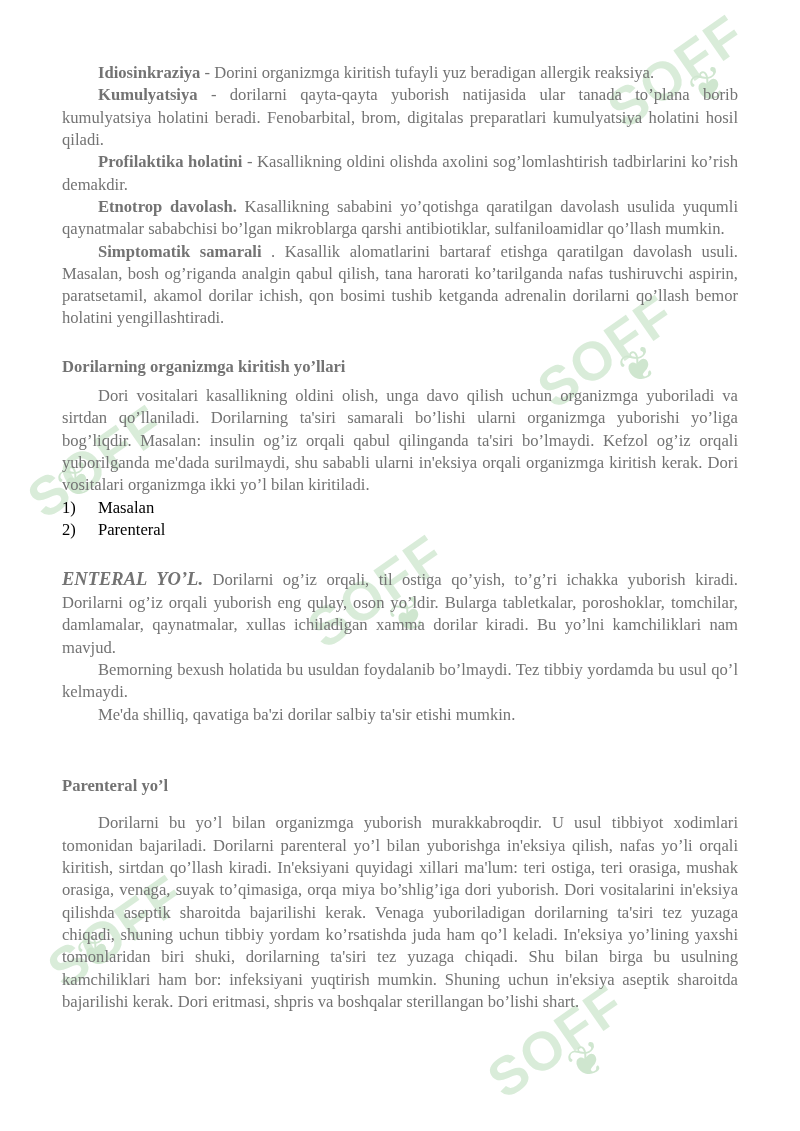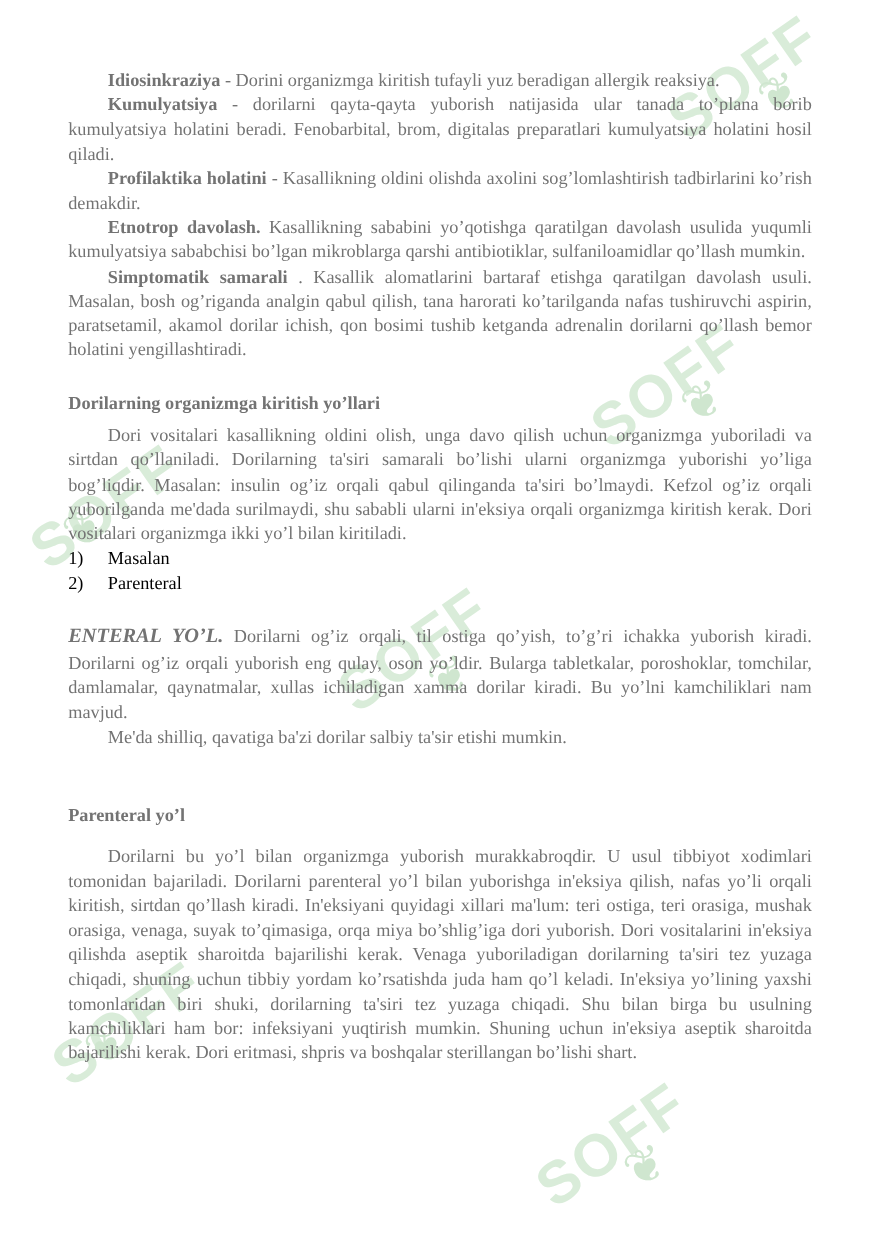--- a/index.html
+++ b/index.html
@@ -113,21 +113,21 @@
 </div>
 
 <div class="page">
 
   <p class="indent"><span class="b">Idiosinkraziya</span><span> - Dorini organizmga kiritish tufayli yuz beradigan allergik reaksiya.</span></p>
 
   <p class="indent"><span class="b">Kumulyatsiya</span><span> - dorilarni qayta-qayta yuborish natijasida ular tanada to’plana borib kumulyatsiya holatini beradi. Fenobarbital, brom, digitalas preparatlari kumulyatsiya holatini hosil qiladi.</span></p>
 
   <p class="indent"><span class="b">Profilaktika holatini</span><span> - Kasallikning oldini olishda axolini sog’lomlashtirish tadbirlarini ko’rish demakdir.</span></p>
 
-  <p class="indent"><span class="b">Etnotrop davolash.</span><span> Kasallikning sababini yo’qotishga qaratilgan davolash usulida yuqumli kumulyatsiya sababchisi bo’lgan mikroblarga qarshi antibiotiklar, sulfaniloamidlar qo’llash mumkin.</span></p>
+  <p class="indent"><span class="b">Etnotrop davolash.</span><span> Kasallikning sababini yo’qotishga qaratilgan davolash usulida yuqumli qaynatmalar sababchisi bo’lgan mikroblarga qarshi antibiotiklar, sulfaniloamidlar qo’llash mumkin.</span></p>
 
   <p class="indent"><span class="b">Simptomatik samarali</span><span> . Kasallik alomatlarini bartaraf etishga qaratilgan davolash usuli. Masalan, bosh og’riganda analgin qabul qilish, tana harorati ko’tarilganda nafas tushiruvchi aspirin, paratsetamil, akamol dorilar ichish, qon bosimi tushib ketganda adrenalin dorilarni qo’llash bemor holatini yengillashtiradi.</span></p>
 
   <div class="gap-lg"></div>
 
   <p class="center">Dorilarning organizmga kiritish yo’llari</p>
 
   <div class="gap-sm"></div>
 
   <p class="indent">Dori vositalari kasallikning oldini olish, unga davo qilish uchun organizmga yuboriladi va sirtdan qo’llaniladi. Dorilarning ta'siri samarali bo’lishi ularni organizmga yuborishi yo’liga bog’liqdir. Masalan: insulin og’iz orqali qabul qilinganda ta'siri bo’lmaydi. Kefzol og’iz orqali yuborilganda me'dada surilmaydi, shu sababli ularni in'eksiya orqali organizmga kiritish kerak. Dori vositalari organizmga ikki yo’l bilan kiritiladi.</p>
@@ -138,20 +138,21 @@
   </div>
   <div class="list-row">
     <span class="list-num">2)</span>
     <span class="list-txt">Parenteral</span>
   </div>
 
   <div class="gap-lg"></div>
 
   <p><span class="big-head">ENTERAL YO’L.</span><span> Dorilarni og’iz orqali, til ostiga qo’yish, to’g’ri ichakka yuborish kiradi. Dorilarni og’iz orqali yuborish eng qulay, oson yo’ldir. Bularga tabletkalar, poroshoklar, tomchilar, damlamalar, qaynatmalar, xullas ichiladigan xamma dorilar kiradi. Bu yo’lni kamchiliklari nam mavjud.</span></p>
 
+  <p class="indent">Bemorning bexush holatida bu usuldan foydalanib bo’lmaydi. Tez tibbiy yordamda bu usul qo’l kelmaydi.</p>
 
   <p class="indent">Me'da shilliq, qavatiga ba'zi dorilar salbiy ta'sir etishi mumkin.</p>
 
   <div class="gap-xl"></div>
   <div class="gap-md"></div>
 
   <p class="center">Parenteral yo’l</p>
 
   <div class="gap-md"></div>
 

